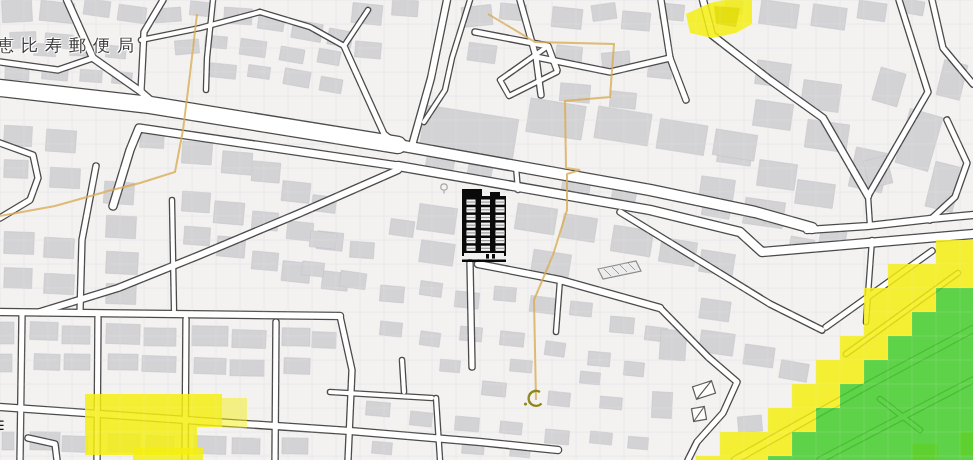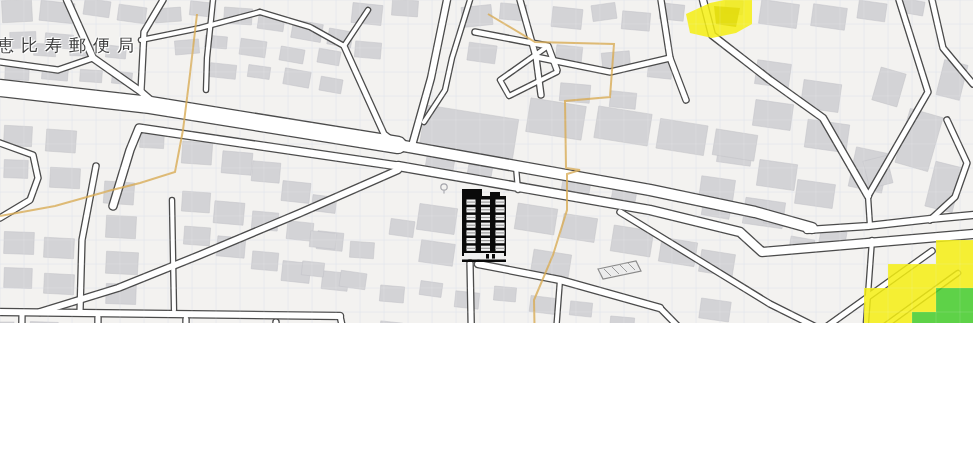--- a/index.html
+++ b/index.html
@@ -1,17 +1,17 @@
 <!DOCTYPE html>
 <html style="--bg: #f3f2f0; --bld: #d3d3d6; --bldedge: #c2c2c7; --roadfill: #ffffff; --casing: #4b4b4b; --grid: #d8dce6; --yellow: #f4ee12; --green: #49cd30; --tan: #d8ab55; --marker: #0a0a0a; --label: #3b3b3b; --olive: #8f8418;"><head>
 <meta charset="utf-8">
 <style>
   html,body{margin:0;padding:0;}
   body{width:973px;height:460px;overflow:hidden;font-family:"Liberation Sans",sans-serif;}
-  .stage{position:relative;width:973px;height:323px;overflow:hidden;background:var(--bg,#f3f2f0);}
+  .stage{position:relative;width:973px;height:460px;overflow:hidden;background:var(--bg,#f3f2f0);}
   svg{position:absolute;left:0;top:0;display:block;}
   #grid line{stroke:var(--grid,#d8dce6);stroke-width:1;opacity:.55;}
   #grid-top line{stroke:#ffffff;stroke-width:1;opacity:.13;}
   #buildings rect{fill:var(--bld,#d3d3d6);stroke:var(--bldedge,#c2c2c7);stroke-width:.5;}
   .rc{fill:none;stroke:var(--casing,#4b4b4b);stroke-linejoin:round;stroke-linecap:round;}
   .rf{fill:none;stroke:var(--roadfill,#ffffff);stroke-linejoin:round;stroke-linecap:round;}
   .bd{fill:none;stroke:var(--tan,#d8ab55);stroke-width:2;opacity:.8;}
   .hy{fill:var(--yellow,#f4ee12);opacity:.85;}
   .hyl{fill:var(--yellow,#f4ee12);opacity:.5;}
   .hyd{fill:#e2dc10;opacity:.9;}

